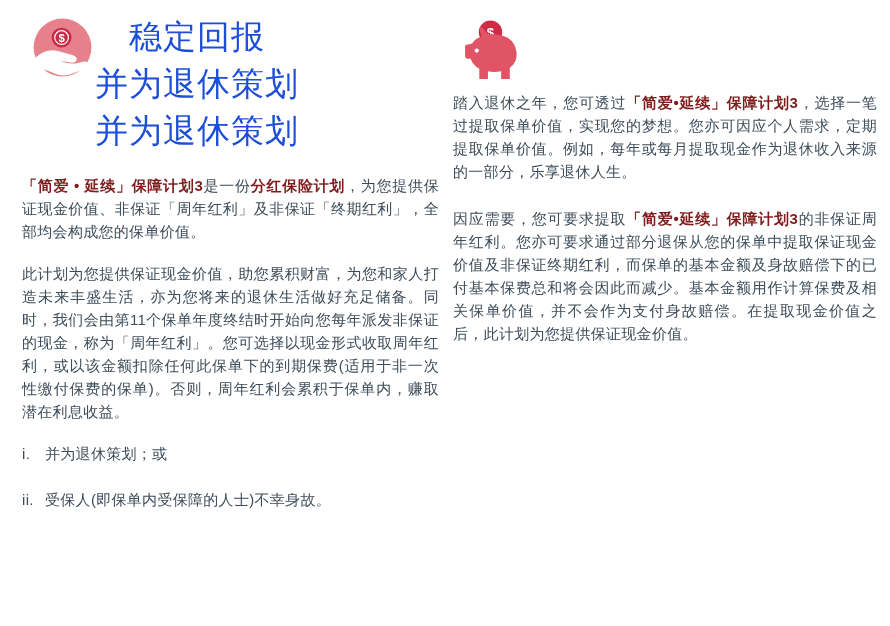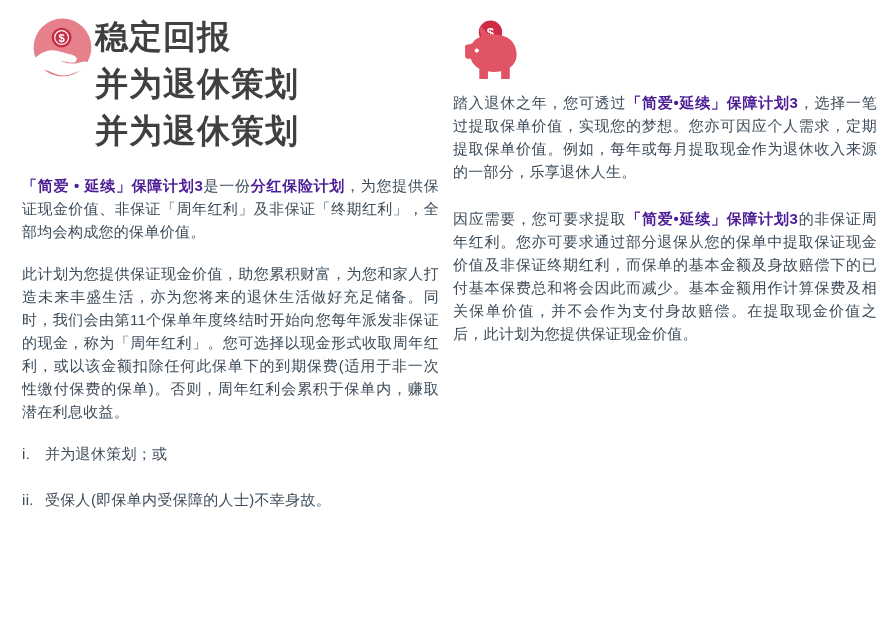--- a/index.html
+++ b/index.html
@@ -21,35 +21,36 @@
   .header-right { margin-top: 14px; padding-left: 10px; margin-bottom: 10px; }
 
   .icon-badge { flex: none; }
   .header-left  .icon-badge { width: 65px; height: 65px; margin-top: 2px; }
   .header-right .icon-badge { width: 57px; height: 63px; margin-top: 4px; }
 
   h1 {
     margin: 0;
     font-size: 33px;
     line-height: 47px;
-    font-weight: bold;
-    color: #404040;
+    font-weight: normal;
+    color: #1d4ed8;
     letter-spacing: 1px;
     white-space: nowrap;
+    text-align: center;
   }
   .header-right h1 { margin-left: 14px; }
 
   p.body {
     margin: 0 0 19px 0;
     font-size: 15px;
     line-height: 23px;
     letter-spacing: 0.3px;
     text-align: justify;
   }
-  p.body b { font-weight: bold; color: #4c1d95; }
+  p.body b { font-weight: bold; color: #7f1d1d; }
 
   .list { margin-top: 3px; }
   .list-item {
     display: flex;
     font-size: 15px;
     line-height: 23px;
     letter-spacing: 0.3px;
     margin-bottom: 23px;
   }
   .list-item .marker { flex: none; width: 23px; }

